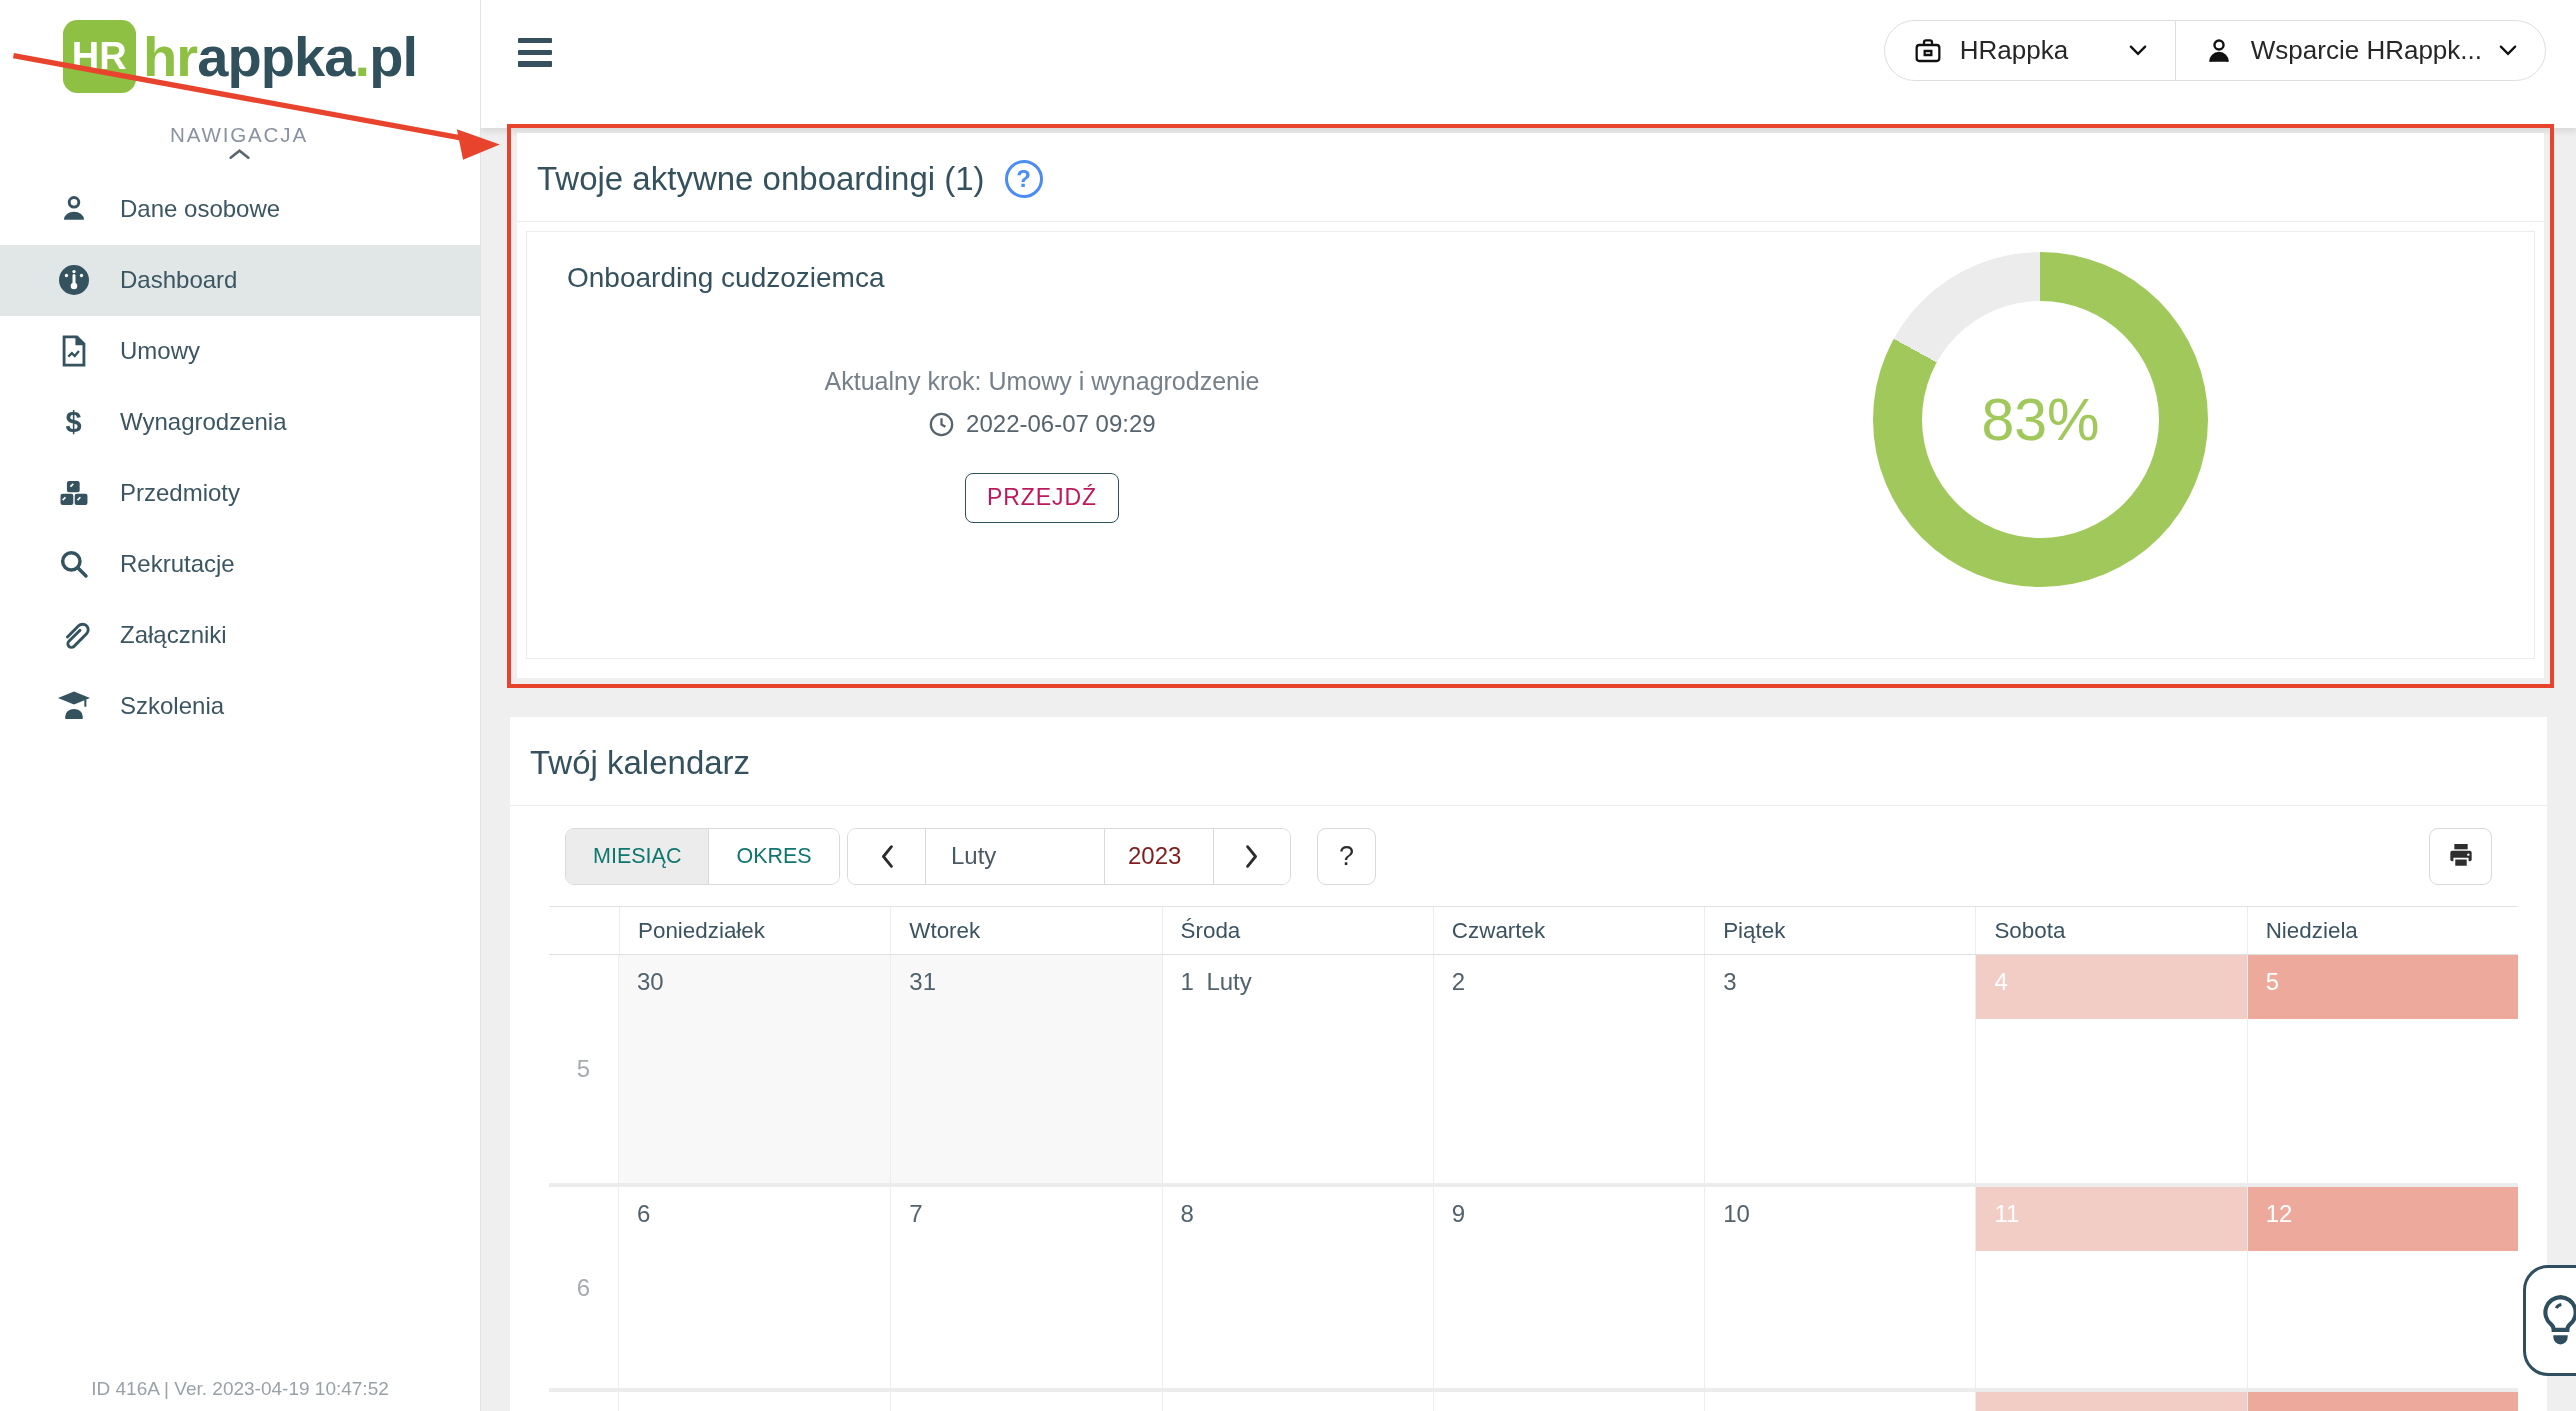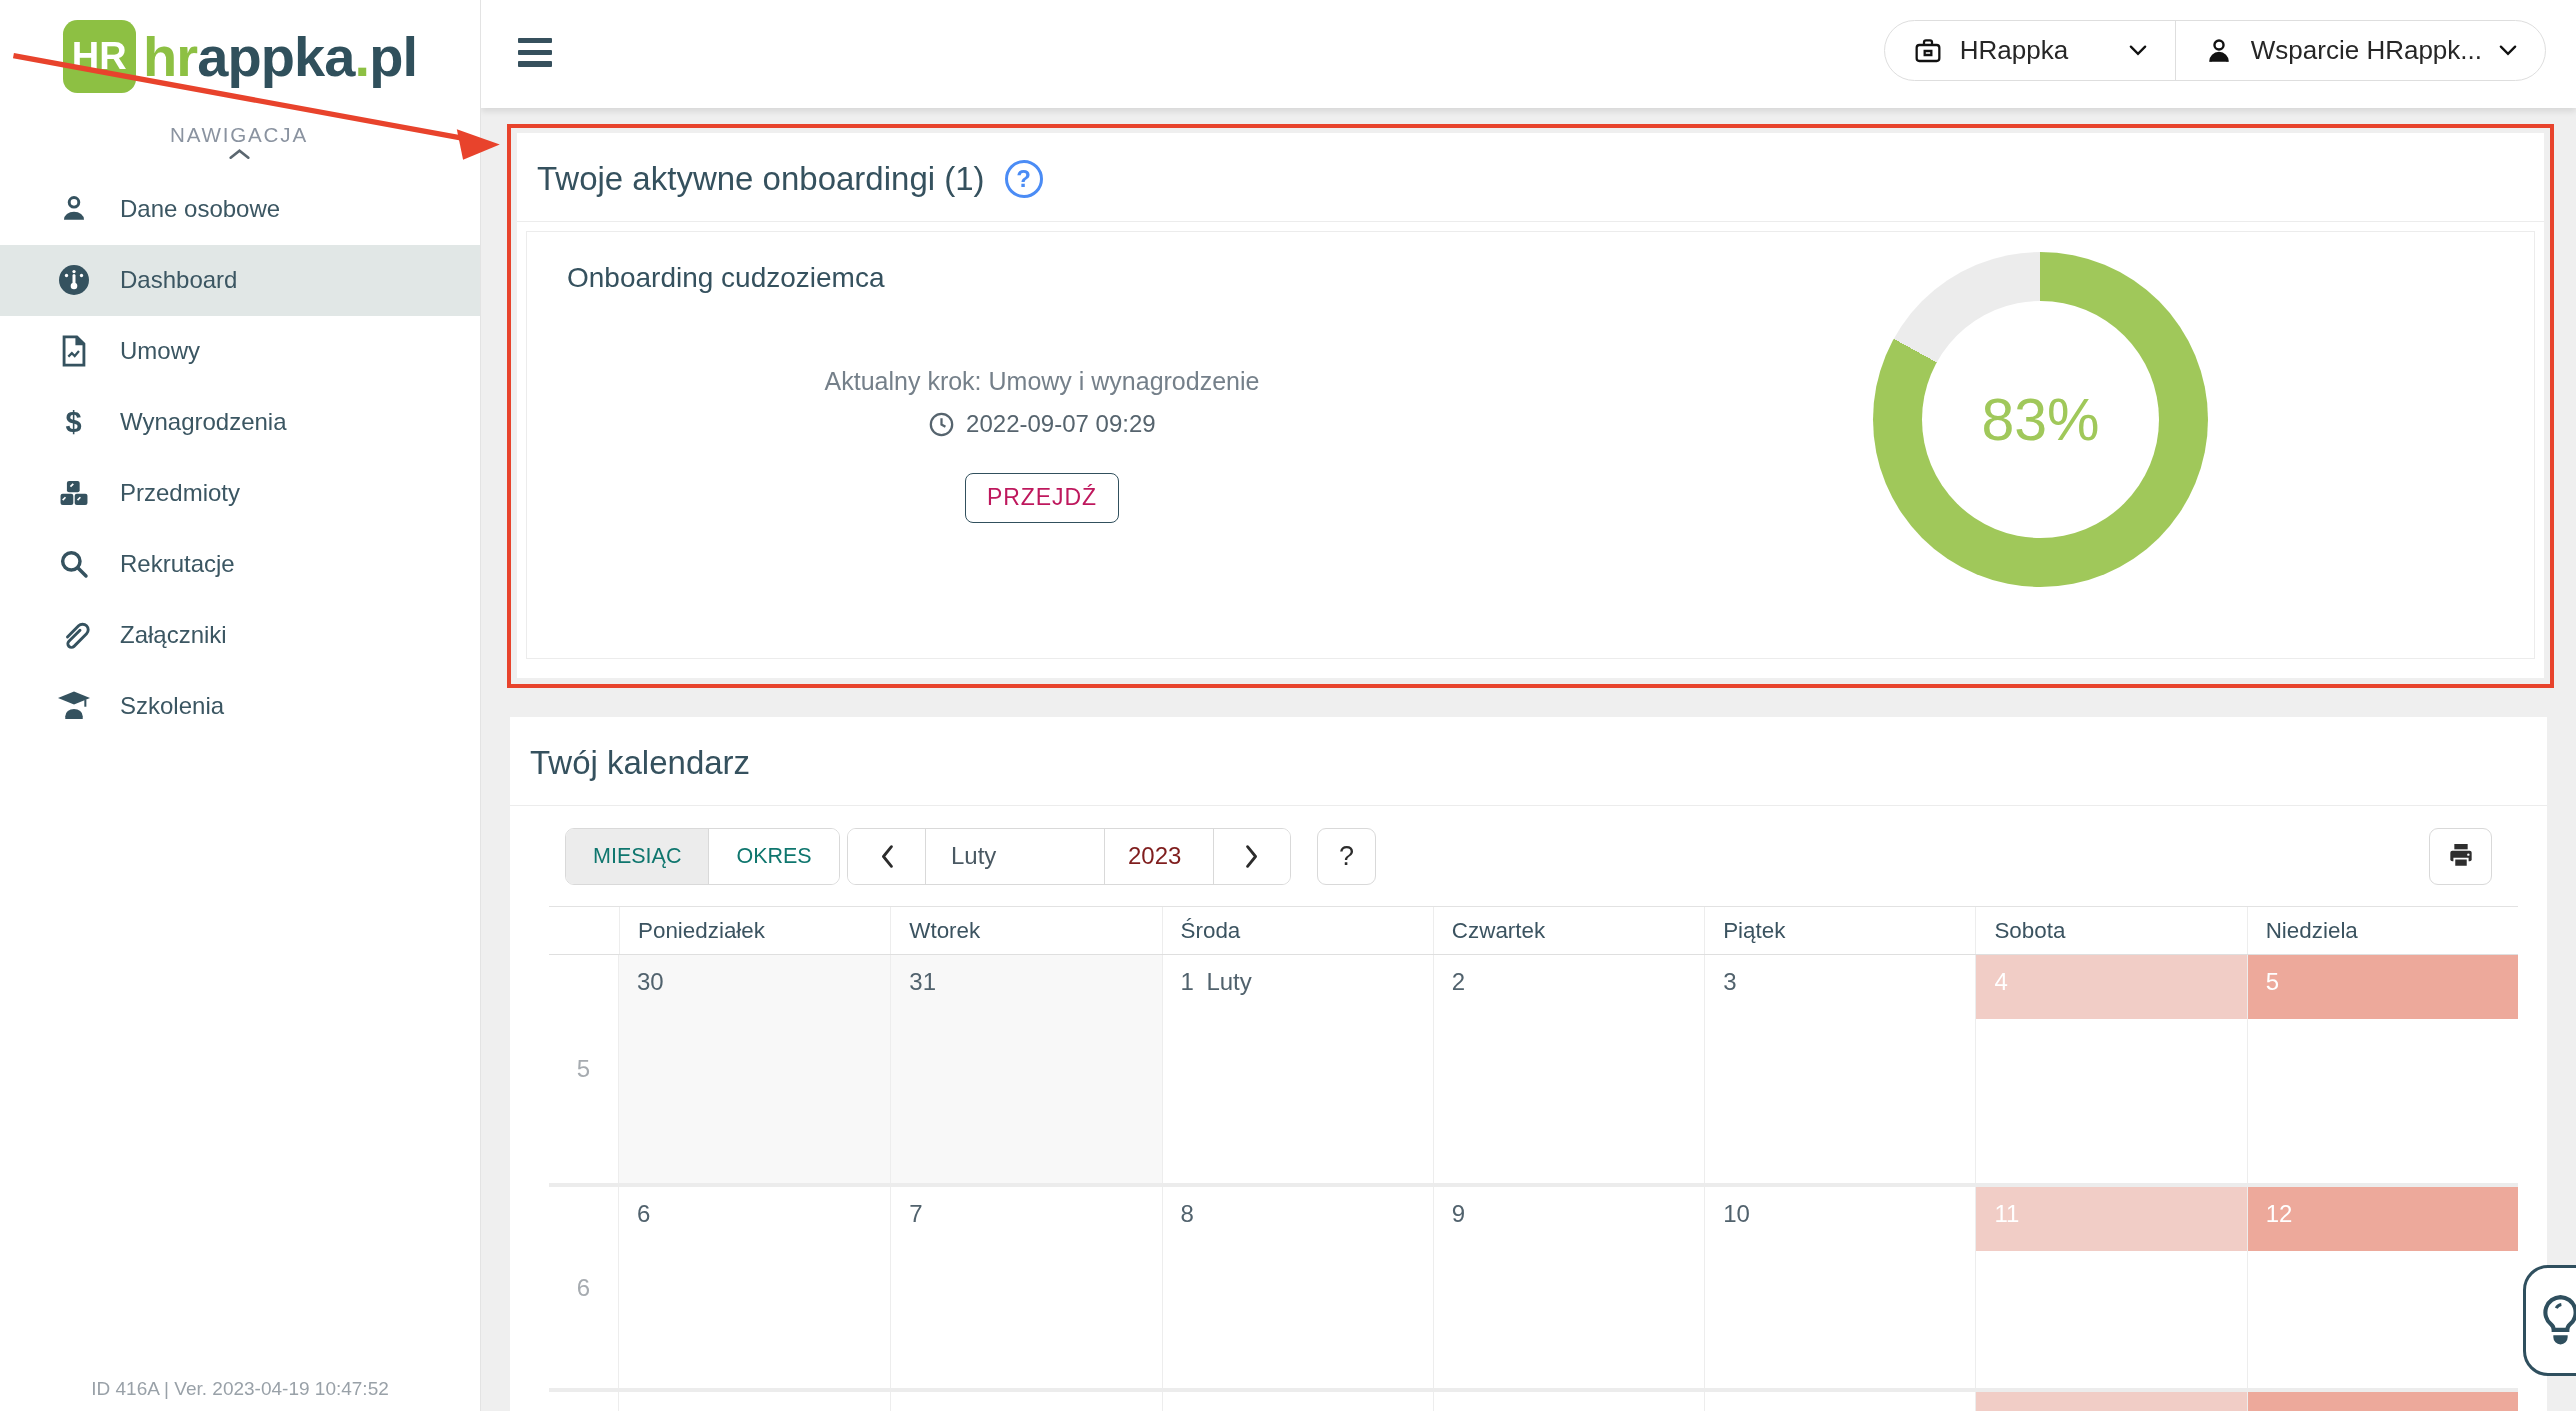--- a/index.html
+++ b/index.html
@@ -23,21 +23,21 @@
     justify-content:space-between; color:#8a93a0; font-size:20.6px; letter-spacing:1.8px;flex-direction:column; }
   .nav-list { margin-top:12.5px; }
   .nav-item { height:71px; display:flex; align-items:center; gap:27px;
     padding-left:54px; font-size:24px; color:#3b5662; cursor:pointer; }
   .nav-item.active { background:#e1e7e6; }
   .nav-ico { width:39px; display:flex; justify-content:center; align-items:center; }
   .dollar-glyph { font-size:29px; font-weight:bold; color:#35525f; }
   .side-footer { position:absolute; bottom:12.5px; width:100%; text-align:center;
     color:#99a1a8; font-size:19px; }
   
-  .topbar { position:absolute; left:481px; top:0; width:2095px; height:108px;
+  .topbar { position:absolute; left:481px; top:0; width:2095px; height:128px;
     background:#fff; box-shadow:0 3.6px 6.3px rgba(0,0,0,0.10); z-index:1; }
   .hamburger { position:absolute; left:37px; top:38px; width:34px; cursor:pointer; }
   .hamburger div { height:5.4px; background:#36505d; border-radius:0.9px; margin-bottom:6.3px; }
   .pill-group { position:absolute; right:30px; top:20px; height:61px; background:#fff;
     border:1.8px solid #dedede; border-radius:32px; display:flex; align-items:stretch; }
   .pill-sec { display:flex; align-items:center; gap:16px; padding:0 27px; font-size:26px; color:#262626; cursor:pointer; }
   .pill-sec + .pill-sec { border-left:1.8px solid #dedede; }
   .pill-label { min-width:152px; }
   .pill-label.wide { min-width:224px; }
   
@@ -261,21 +261,21 @@
     <div class="onb-card-title">Onboarding cudzoziemca</div>
     <div class="onb-center">
       <div class="onb-step">Aktualny krok: Umowy i wynagrodzenie</div>
       <div class="onb-date">
         <span>
           <svg width="27" height="27" viewBox="0 0 24 24" fill="none" stroke="#56646e" stroke-width="2">
               <circle cx="12" cy="12" r="9.5"></circle>
               <path d="M12 6.5 V12 L15.5 14"></path>
             </svg>
         </span>
-        <span>2022-09-07 09:29</span>
+        <span>2022-06-07 09:29</span>
       </div>
       <button class="go-btn">PRZEJDŹ</button>
     </div>
     <div class="donut" id="donut" style="--p: 83;">
       <div class="donut-label">83%</div>
     </div>
   </div>
 </div>
 
 <div class="cal-panel">

